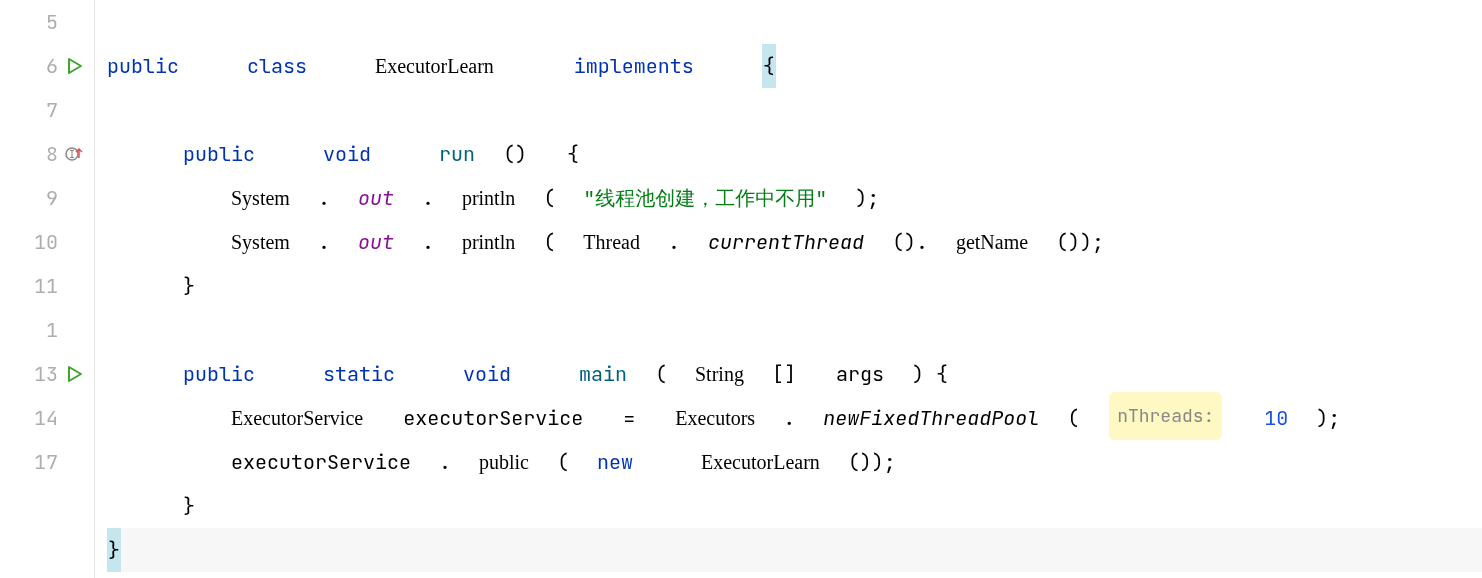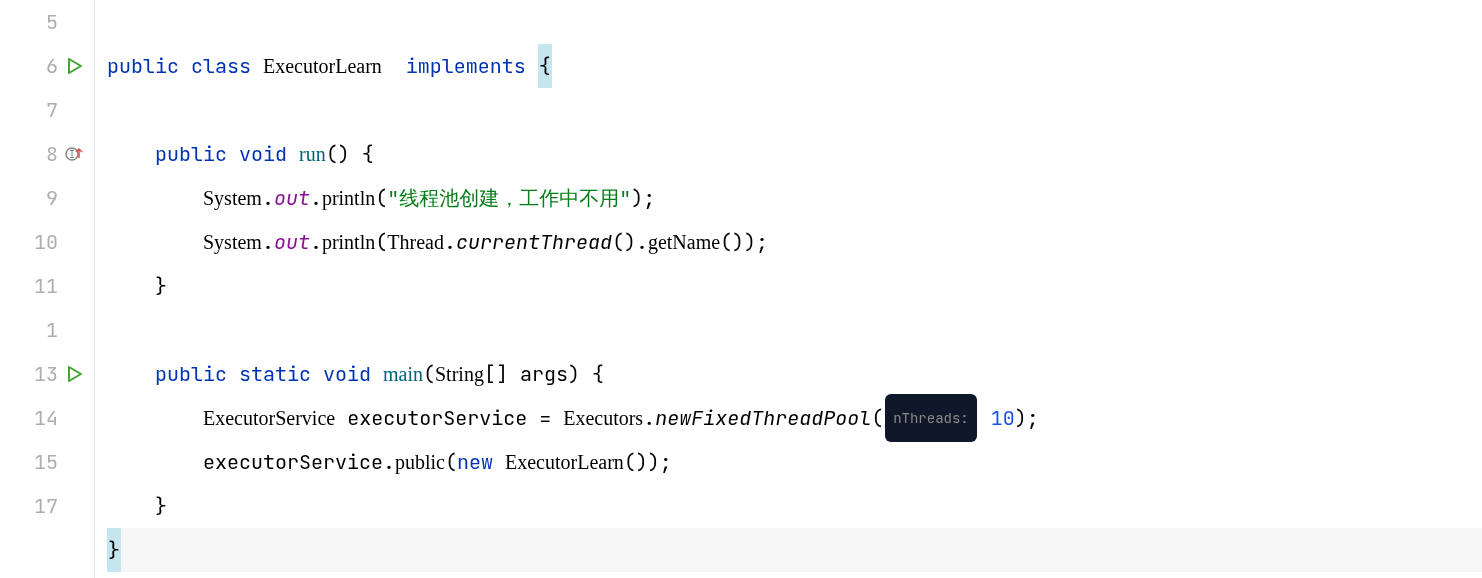--- a/index.html
+++ b/index.html
@@ -41,46 +41,47 @@
     justify-content: center;
   }
   .code-area {
     flex: 1;
     padding-left: 12px;
     position: relative;
   }
   .code-line {
     height: 44px;
     display: flex;
-    align-items: center;
+    align-items: flex-end;
     white-space: pre;
     line-height: 44px;
+    gap: 28px;
   }
   .code-line.highlight {
     background: #f7f7f7;
   }
   .kw { color: #0033b3; }
   .cls { color: #000000; font-family: Liberation Serif, serif; }
   .ann { color: #9e880d; }
-  .mtd { color: #00627a; font-family: Liberation Serif, serif; }
+  .mtd { color: #00627a; }
   .field-static { color: #871094; font-style: italic; }
   .static-mtd { color: #000000; font-style: italic; }
   .str { color: #067d17; }
   .num { color: #1750eb; }
   .plain { color: #000000; }
   .brace-match {
     background: #c6e6ef;
     padding: 0 1px;
   }
   .param-hint {
-    background: #0f172a;
+    background: #fef9c3;
     color: #888888;
     border-radius: 6px;
     padding: 2px 8px;
-    font-size: 14px;
+    font-size: 18px;
     margin: 0 2px;
   }
   .annotation-text {
     position: absolute;
     color: #ff0000;
     font-family: "PingFang SC", "Microsoft YaHei", sans-serif;
     font-size: 24px;
     top: 52px;
     left: 800px;
   }
@@ -137,24 +138,20 @@
       <svg width="18" height="18" viewBox="0 0 18 18">
           <polygon points="3,2 15,9 3,16" fill="none" stroke="#3fa62a" stroke-width="2" stroke-linejoin="round"></polygon>
         </svg>
     </span>
   </div>
   <div class="gutter-row">
     <span class="line-num">14</span>
     <span class="gutter-icon"></span>
   </div>
   <div class="gutter-row">
-    <span class="line-num">15</span>
-    <span class="gutter-icon"></span>
-  </div>
-  <div class="gutter-row">
     <span class="line-num">17</span>
     <span class="gutter-icon"></span>
   </div>
   <div class="gutter-row">
 
     <span class="gutter-icon"></span>
   </div>
 </div>
 
 <div class="code-area">

